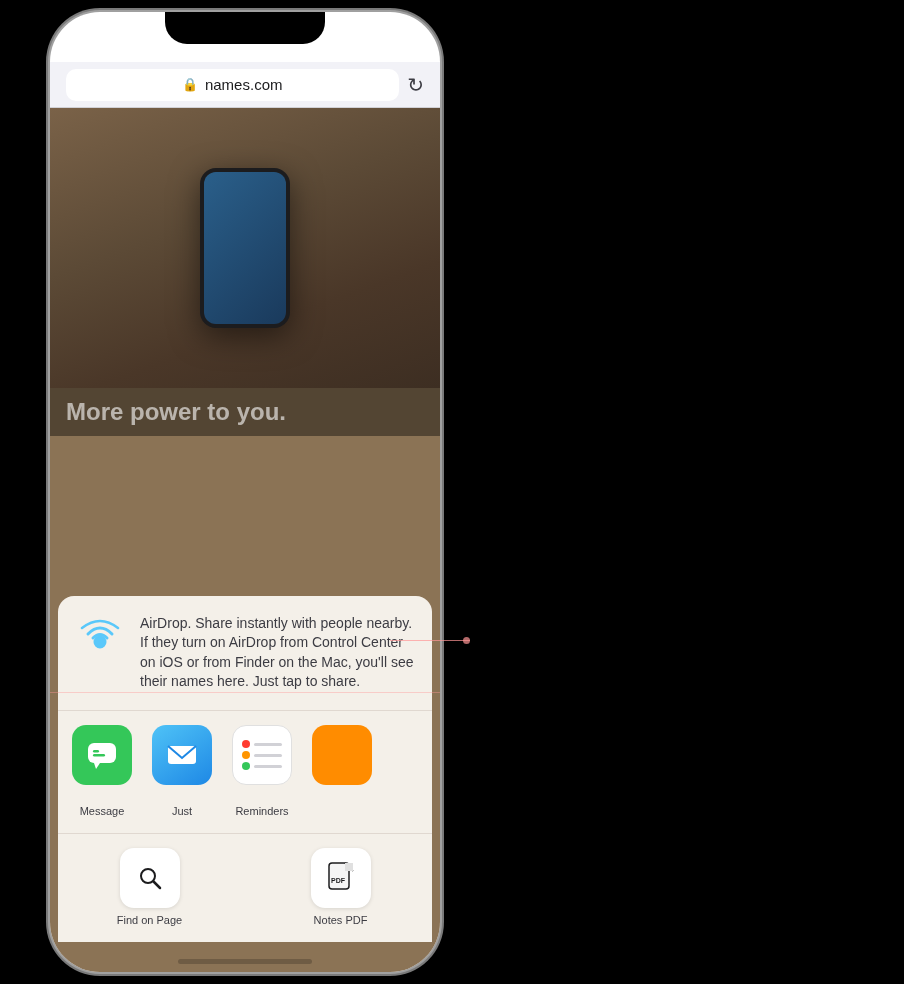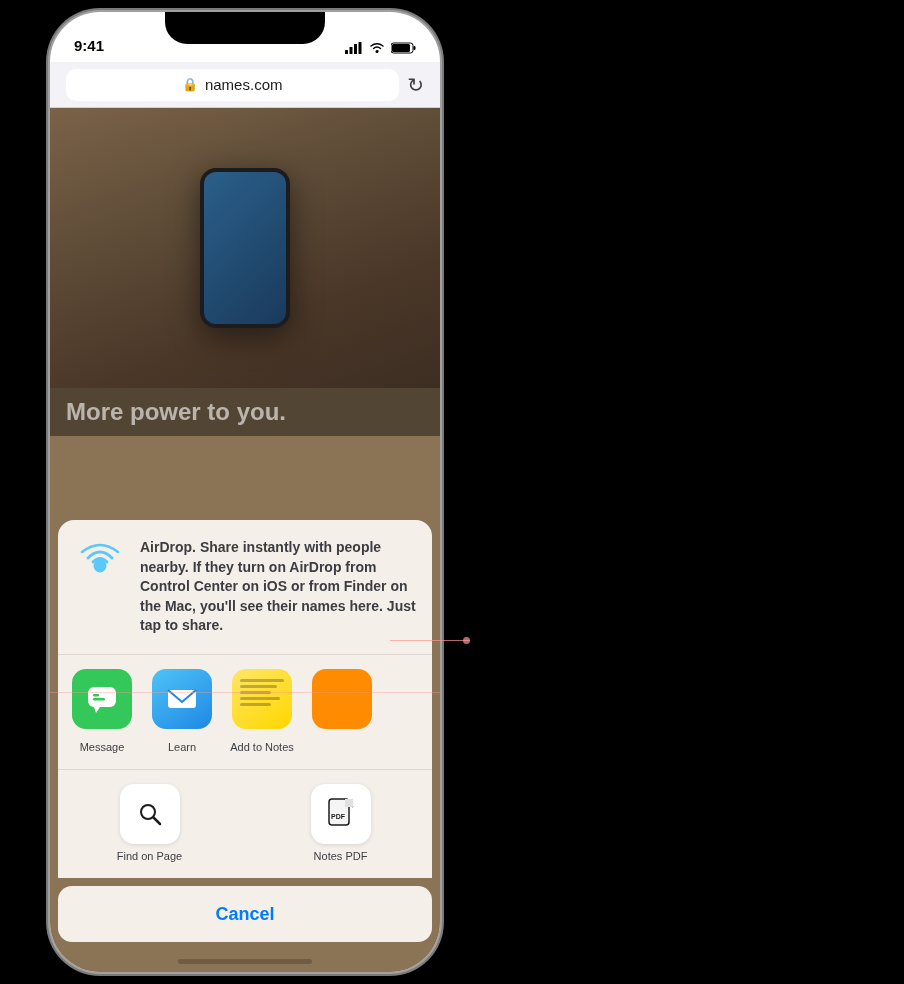--- a/index.html
+++ b/index.html
@@ -187,21 +187,20 @@
 
     .airdrop-banner {
       margin: 0 8px;
       background: rgba(248, 244, 238, 0.97);
       border-radius: 16px 16px 0 0;
       padding: 18px 16px;
       display: flex;
       align-items: flex-start;
       gap: 14px;
       border-bottom: 1px solid #e0d8d0;
-      font-weight: bold;
     }
 
     .airdrop-icon {
       width: 52px;
       height: 52px;
       flex-shrink: 0;
       display: flex;
       align-items: center;
       justify-content: center;
     }
@@ -222,21 +221,21 @@
       gap: 8px;
       align-items: flex-start;
       overflow: hidden;
       border-bottom: 1px solid #e0d8d0;
     }
 
     .app-item {
       display: flex;
       flex-direction: column;
       align-items: center;
-      gap: 12px;
+      gap: 20px;
       min-width: 72px;
     }
 
     .app-icon {
       width: 60px;
       height: 60px;
       border-radius: 14px;
       display: flex;
       align-items: center;
       justify-content: center;
@@ -390,45 +389,20 @@
     .notes-line.short { width: 70%; }
   </style>
 </head>
 <body>
 
 <div class="phone-wrapper">
   <div class="phone-frame">
 
     <div class="notch"></div>
 
-    <div class="status-bar">
-      <span class="status-time">9:41</span>
-      <div class="status-icons">
-
-        <svg width="18" height="12" viewBox="0 0 18 12">
-          <rect x="0" y="8" width="3" height="4" rx="0.5" fill="#000"></rect>
-          <rect x="4.5" y="5" width="3" height="7" rx="0.5" fill="#000"></rect>
-          <rect x="9" y="2" width="3" height="10" rx="0.5" fill="#000"></rect>
-          <rect x="13.5" y="0" width="3" height="12" rx="0.5" fill="#000"></rect>
-        </svg>
-
-        <svg width="16" height="12" viewBox="0 0 16 12">
-          <path d="M8 9.5 a1.5 1.5 0 0 1 1.5-1.5 a1.5 1.5 0 0 1 -1.5 1.5z" fill="#000"></path>
-          <circle cx="8" cy="9.5" r="1.5" fill="#000"></circle>
-          <path d="M4.5 6.5 Q8 3.5 11.5 6.5" stroke="#000" stroke-width="1.5" fill="none" stroke-linecap="round"></path>
-          <path d="M2 4 Q8 -0.5 14 4" stroke="#000" stroke-width="1.5" fill="none" stroke-linecap="round"></path>
-        </svg>
-
-        <svg width="25" height="12" viewBox="0 0 25 12">
-          <rect x="0" y="1" width="22" height="10" rx="2.5" stroke="#000" stroke-width="1" fill="none"></rect>
-          <rect x="1" y="2" width="18" height="8" rx="1.5" fill="#000"></rect>
-          <rect x="22.5" y="4" width="2" height="4" rx="1" fill="#000"></rect>
-        </svg>
-      </div>
-    </div>
 
     <div class="browser-bar">
       <div class="url-bar">
         <span class="lock-icon">🔒</span>
         <span>names.com</span>
       </div>
       <span class="reload-btn">↻</span>
     </div>
 
     <div class="page-content">
@@ -474,36 +448,43 @@
           <span class="app-label">Message</span>
         </div>
 
         <div class="app-item">
           <div class="app-icon mail">
             <svg width="36" height="36" viewBox="0 0 36 36">
               <rect x="4" y="9" width="28" height="18" rx="3" fill="white"></rect>
               <polyline points="4,9 18,21 32,9" stroke="#1e88e5" stroke-width="2" fill="none"></polyline>
             </svg>
           </div>
-          <span class="app-label">Learn</span>
-        </div>
-
+          <span class="app-label">Just</span>
+        </div>
 
         <div class="app-item">
-          <div class="app-icon notes">
-            <div class="notes-inner">
-              <div class="notes-line"></div>
-              <div class="notes-line" style="width:85%"></div>
-              <div class="notes-line short"></div>
-              <div class="notes-line" style="width:90%"></div>
-              <div class="notes-line short"></div>
+          <div class="app-icon reminders">
+            <div class="reminders-inner">
+              <div class="reminder-line">
+                <div class="reminder-dot" style="background:#ff3b30;"></div>
+                <div class="reminder-bar"></div>
+              </div>
+              <div class="reminder-line">
+                <div class="reminder-dot" style="background:#ff9500;"></div>
+                <div class="reminder-bar"></div>
+              </div>
+              <div class="reminder-line">
+                <div class="reminder-dot" style="background:#34c759;"></div>
+                <div class="reminder-bar"></div>
+              </div>
             </div>
           </div>
-          <span class="app-label">Add to Notes</span>
-        </div>
+          <span class="app-label">Reminders</span>
+        </div>
+
 
         <div class="app-item" style="overflow:hidden; max-width:30px;">
           <div style="width:60px; height:60px; background:#ff8c00; border-radius:14px; overflow:hidden;"></div>
         </div>
 
       </div>
 
       <div class="actions-row">
 
         <div class="action-item">
@@ -525,23 +506,20 @@
               <text x="6" y="22" font-size="7" font-weight="700" fill="#1c1c1e" font-family="sans-serif">PDF</text>
             </svg>
           </div>
           <span class="action-label">Notes PDF</span>
         </div>
 
 
 
       </div>
 
-      <div class="cancel-area">
-        <button class="cancel-btn">Cancel</button>
-      </div>
 
       <div style="height: 30px; background: rgba(248,244,238,0.0);"></div>
 
     </div>
 
     <div class="home-indicator"></div>
 
     <div style="position:absolute; top: 680px; right: 0; width: 100%; height: 1px; z-index: 400;">
 
       <div style="position:absolute; right: 0; top: -0.5px; width: 100%; height: 1px; background: rgba(255,150,150,0.4);"></div>

